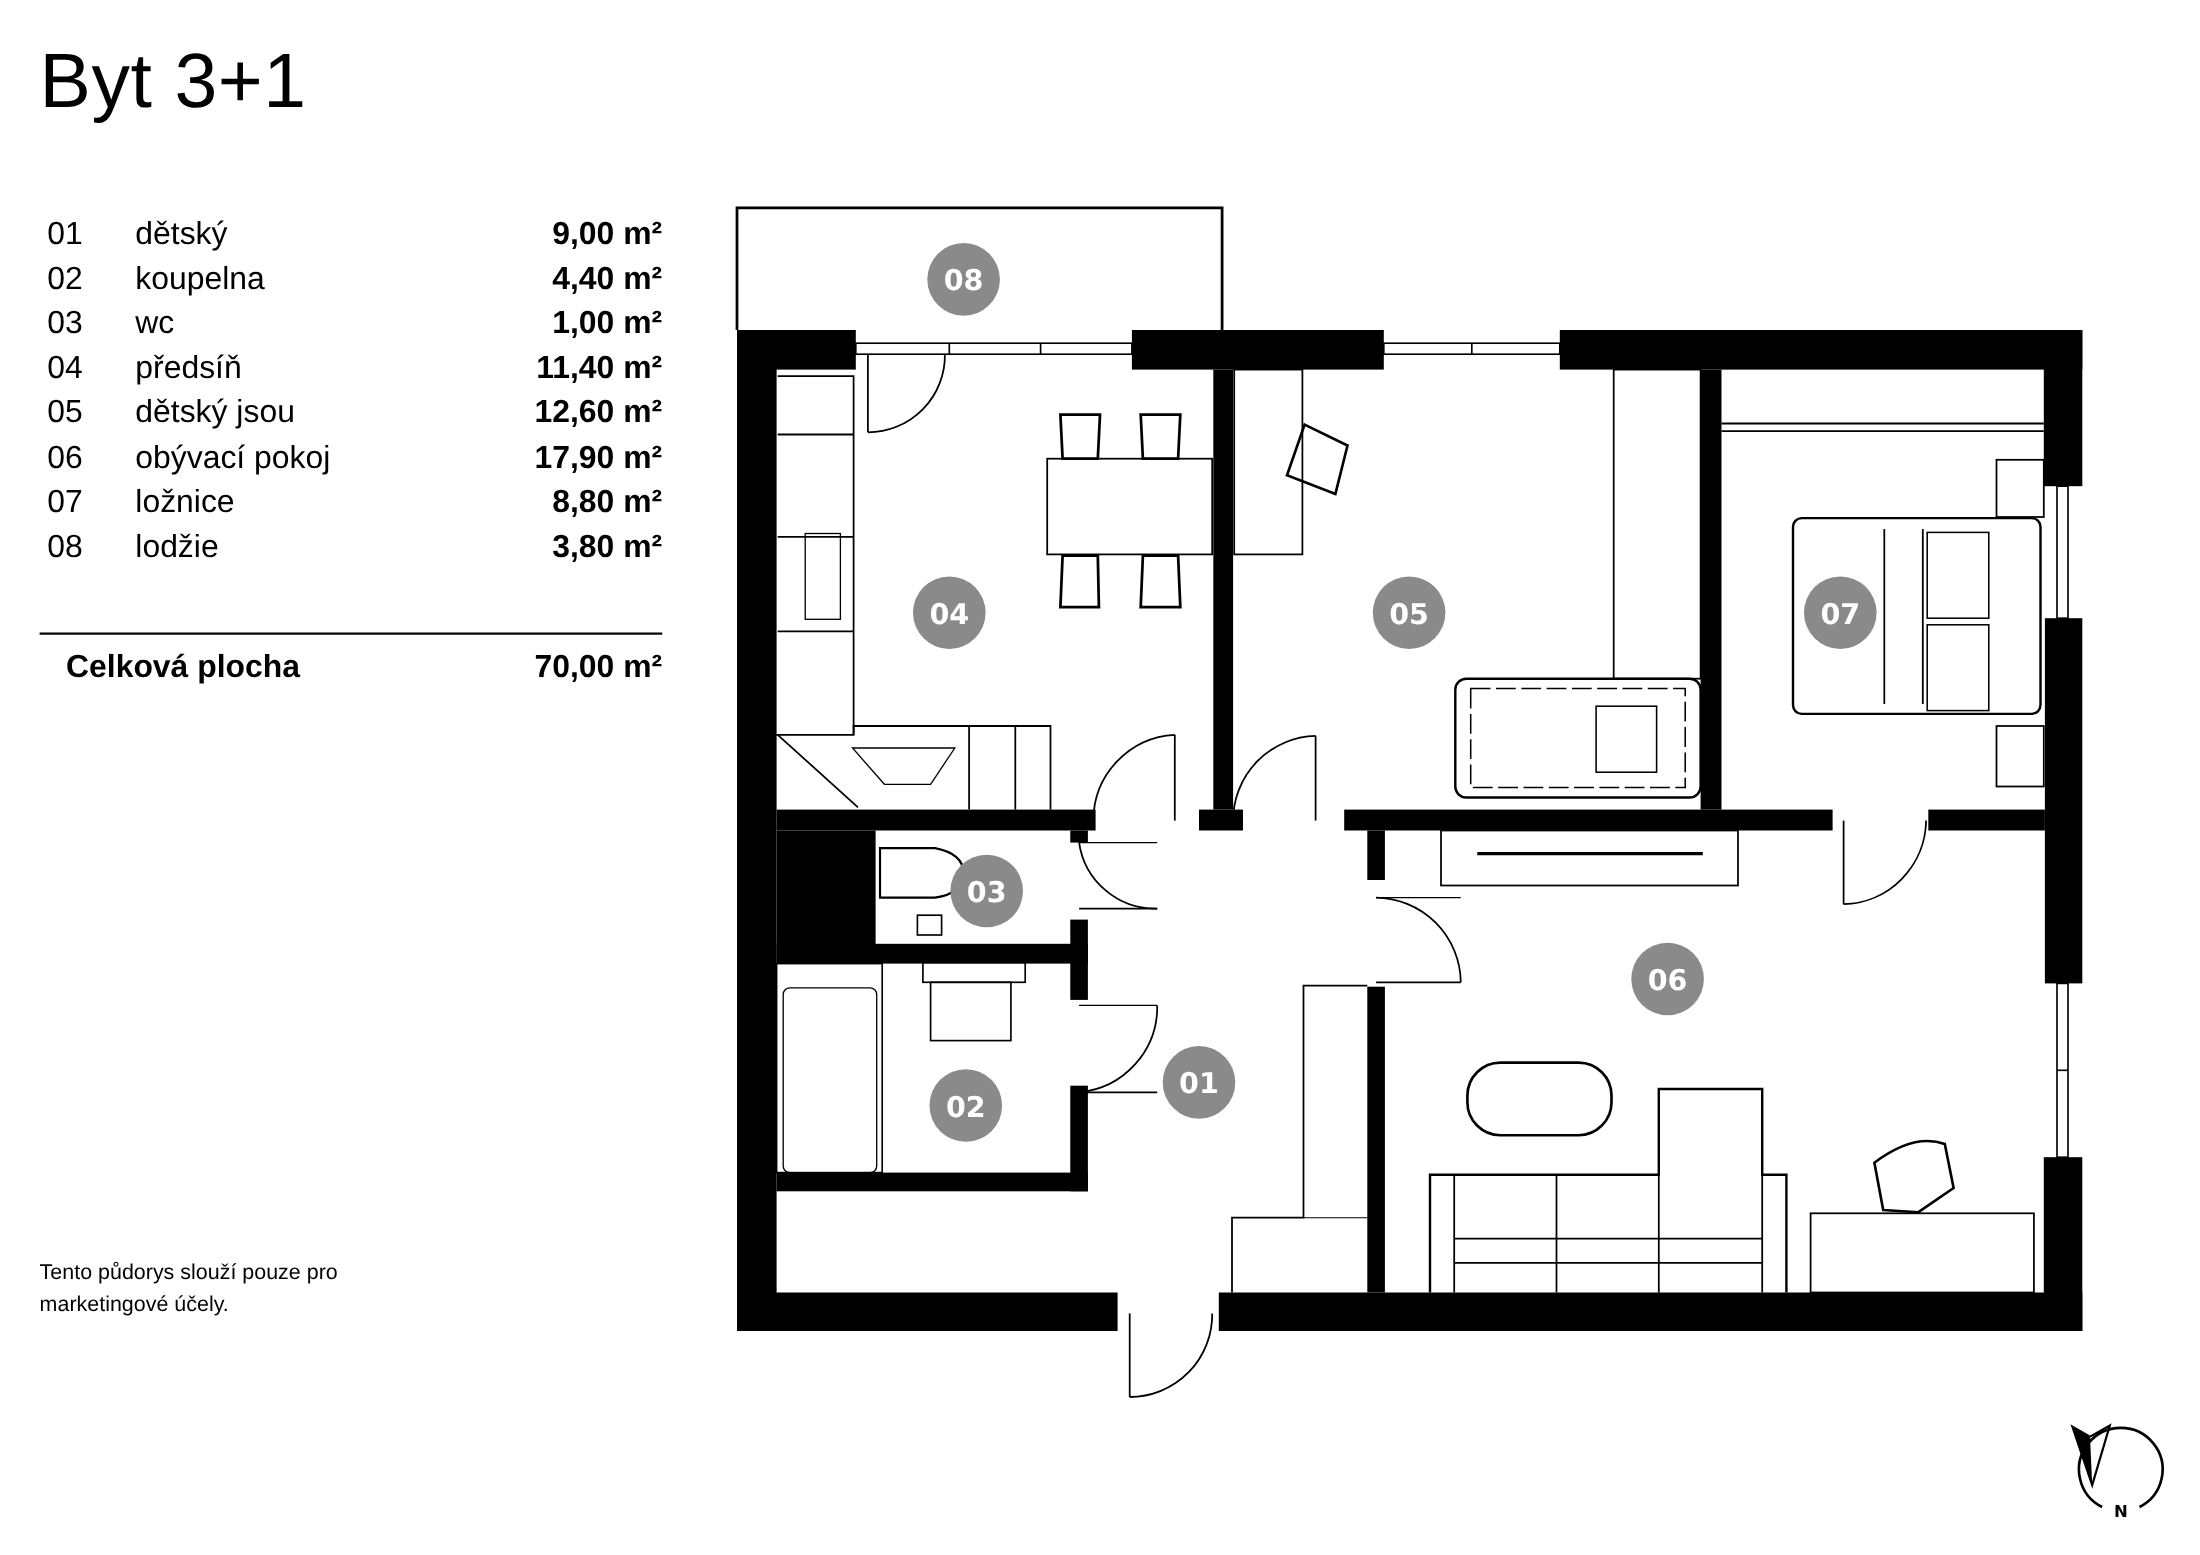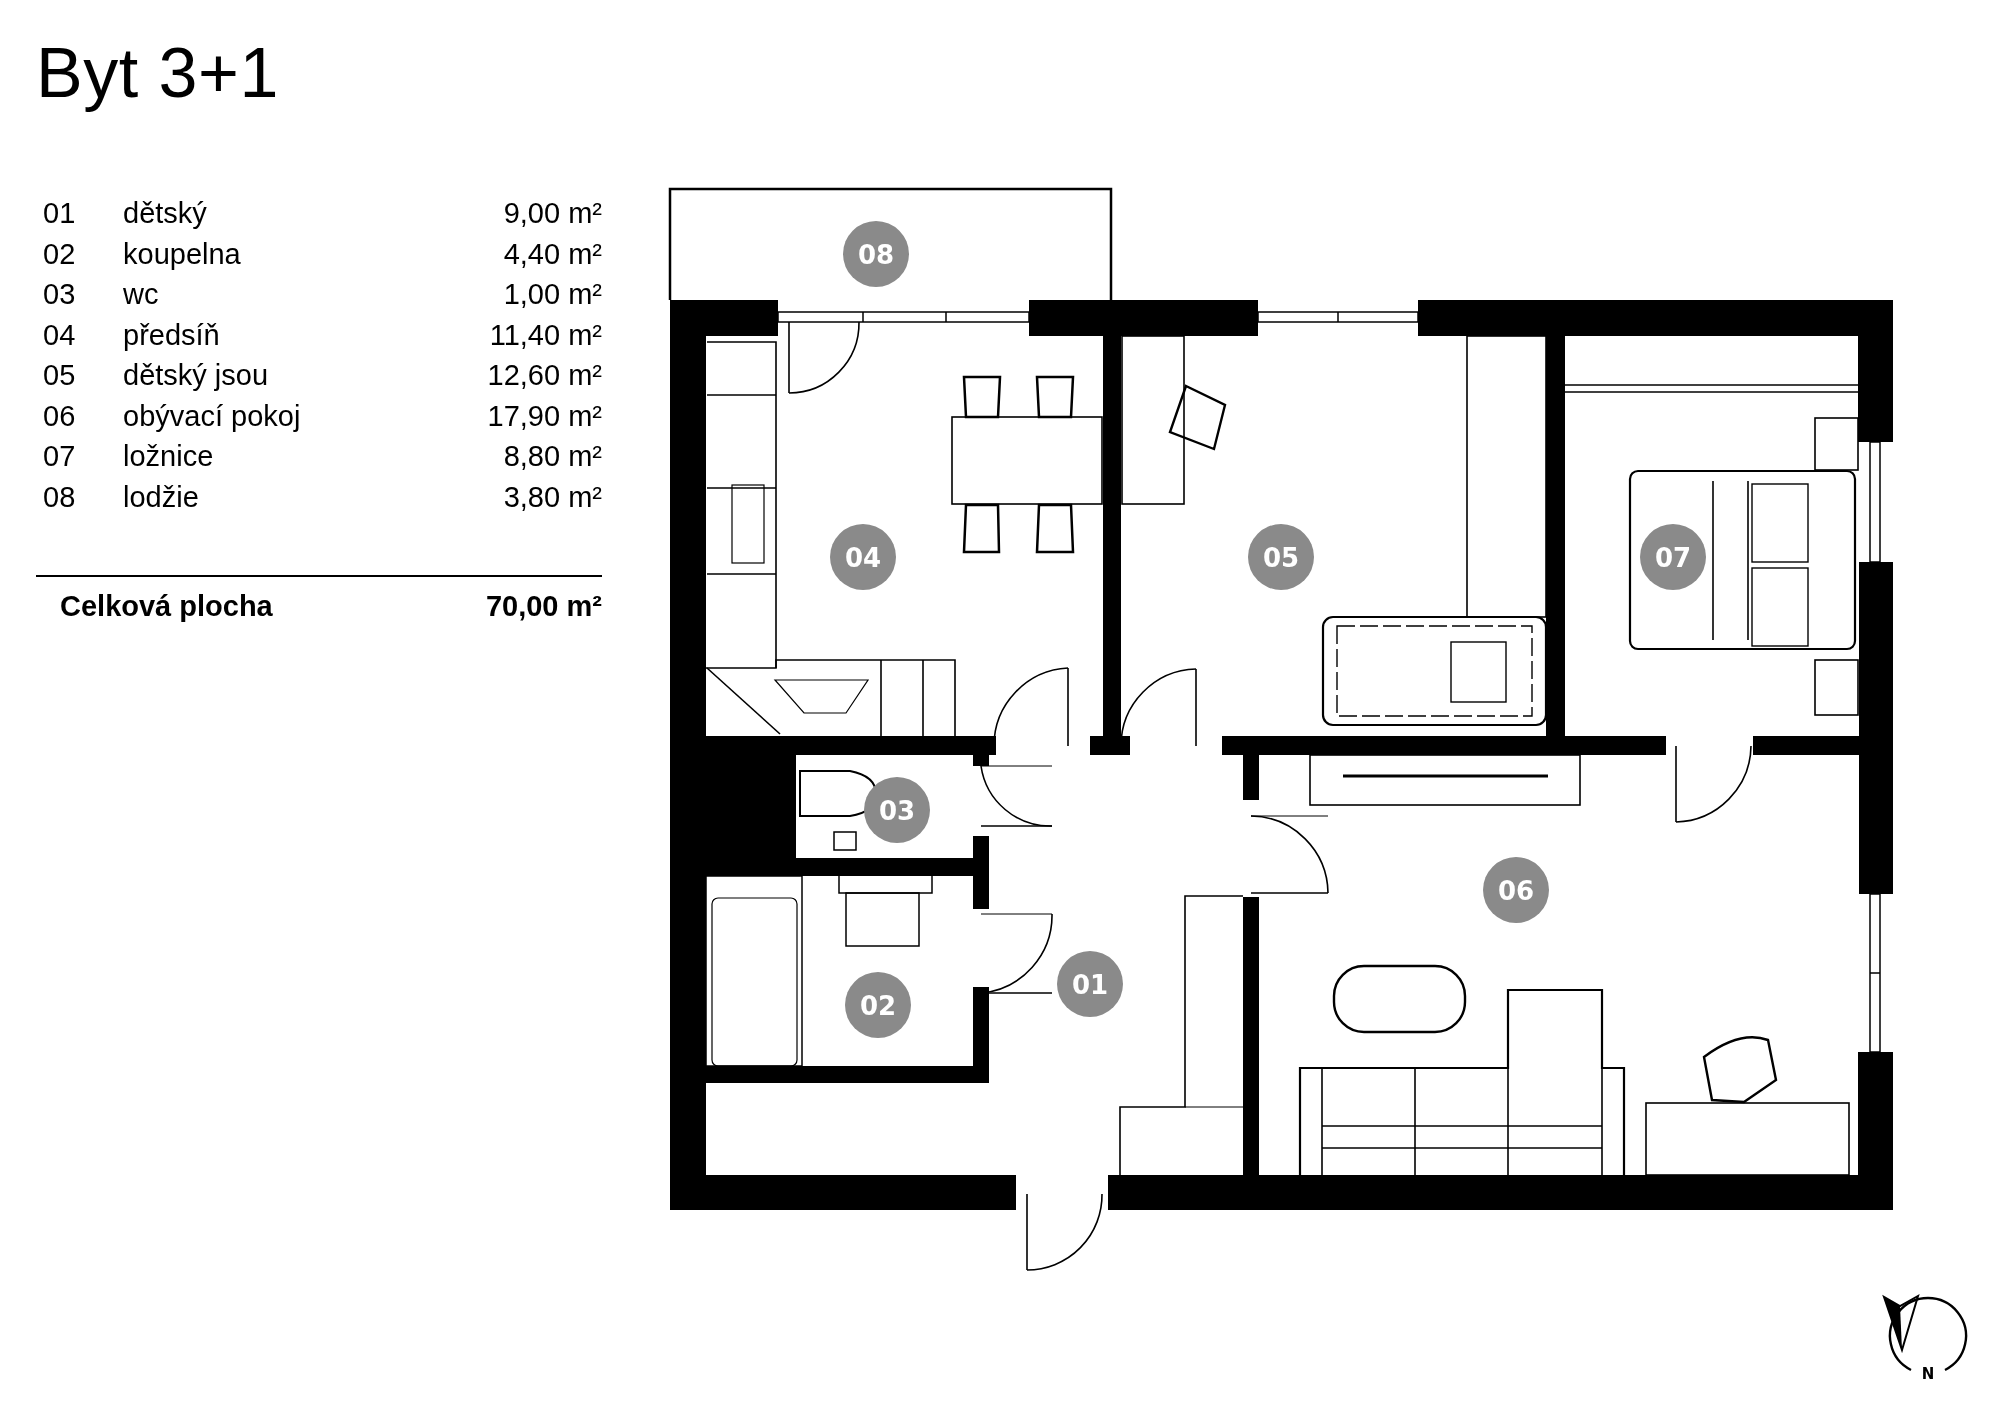--- a/index.html
+++ b/index.html
@@ -3,21 +3,21 @@
 <meta charset="utf-8">
 <style>
   html, body { margin:0; padding:0; background:#ffffff; }
   body { width:2000px; height:1414px; position:relative; overflow:hidden;
          font-family:"Liberation Sans", sans-serif; color:#000; }
   .title { position:absolute; left:36px; top:38px; font-size:70px; font-weight:400; line-height:1; letter-spacing:0.5px; }
   .room-table { position:absolute; left:36px; top:193px; width:566px; }
   .room-row { position:relative; height:40.5px; font-size:29px; line-height:40px; }
   .room-row .num { position:absolute; left:7px; top:0; }
   .room-row .name { position:absolute; left:87px; top:0; }
-  .room-row .area { position:absolute; right:0; top:0; text-align:right; }
+  .room-row .area { position:absolute; right:0; top:0; text-align:right;font-weight:bold; }
   .table-rule { position:absolute; left:36px; top:575px; width:566px; height:2px; background:#000; }
   .total-row { position:absolute; left:36px; top:584px; width:566px; height:44px; font-size:29px; font-weight:700; line-height:44px; }
   .total-row .label { position:absolute; left:0;margin-left:24px; }
   .total-row .val { position:absolute; right:0; }
   .disclaimer { position:absolute; left:36px; top:1143px; width:360px; font-size:19.5px; line-height:28.6px; }
   .disclaimer p { margin:0 0 28px 0; }
   .plan { position:absolute; left:0; top:0; width:2000px; height:1414px; }
   .plan text { font-family:"DejaVu Sans", sans-serif; }
 </style>
 </head>
@@ -67,20 +67,21 @@
     <span class="area">3,80 m²</span>
   </div>
 </div>
 <div class="table-rule"></div>
 <div class="total-row">
   <span class="label">Celková plocha</span>
   <span class="val">70,00 m²</span>
 </div>
 
 <div class="disclaimer">
+  <p>Tento půdorys slouží pouze pro marketingové účely.</p>
 </div>
 
 <svg class="plan" viewBox="0 0 2000 1414" xmlns="http://www.w3.org/2000/svg">
 
   <g fill="none" stroke="#000" stroke-width="2.5">
     <polyline points="670,300 670,189 1111,189 1111,300"></polyline>
   </g>
 
   <g fill="#000">
 

